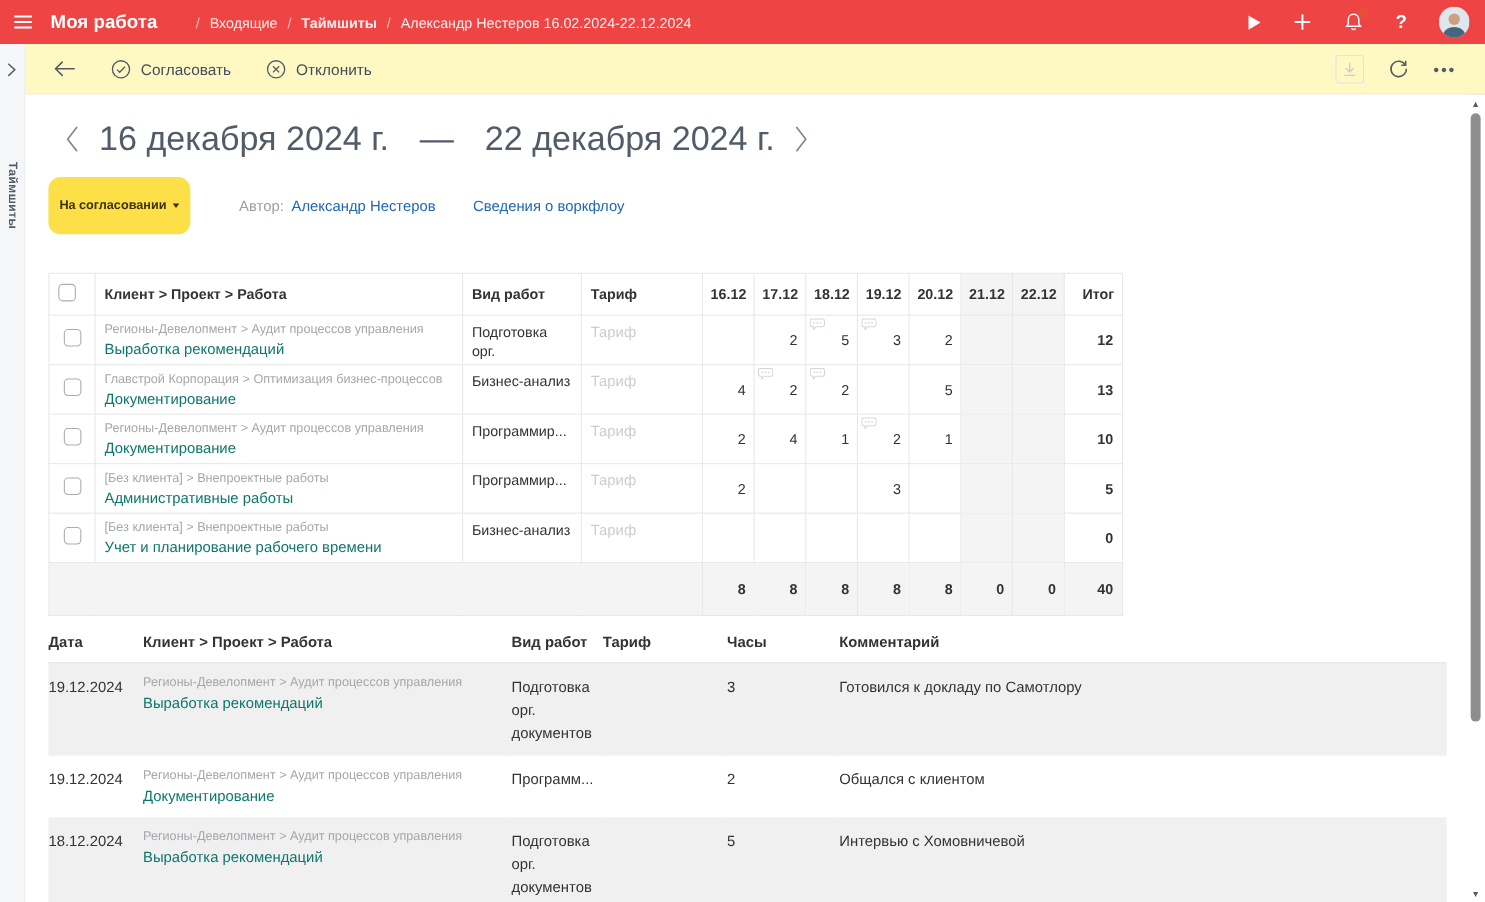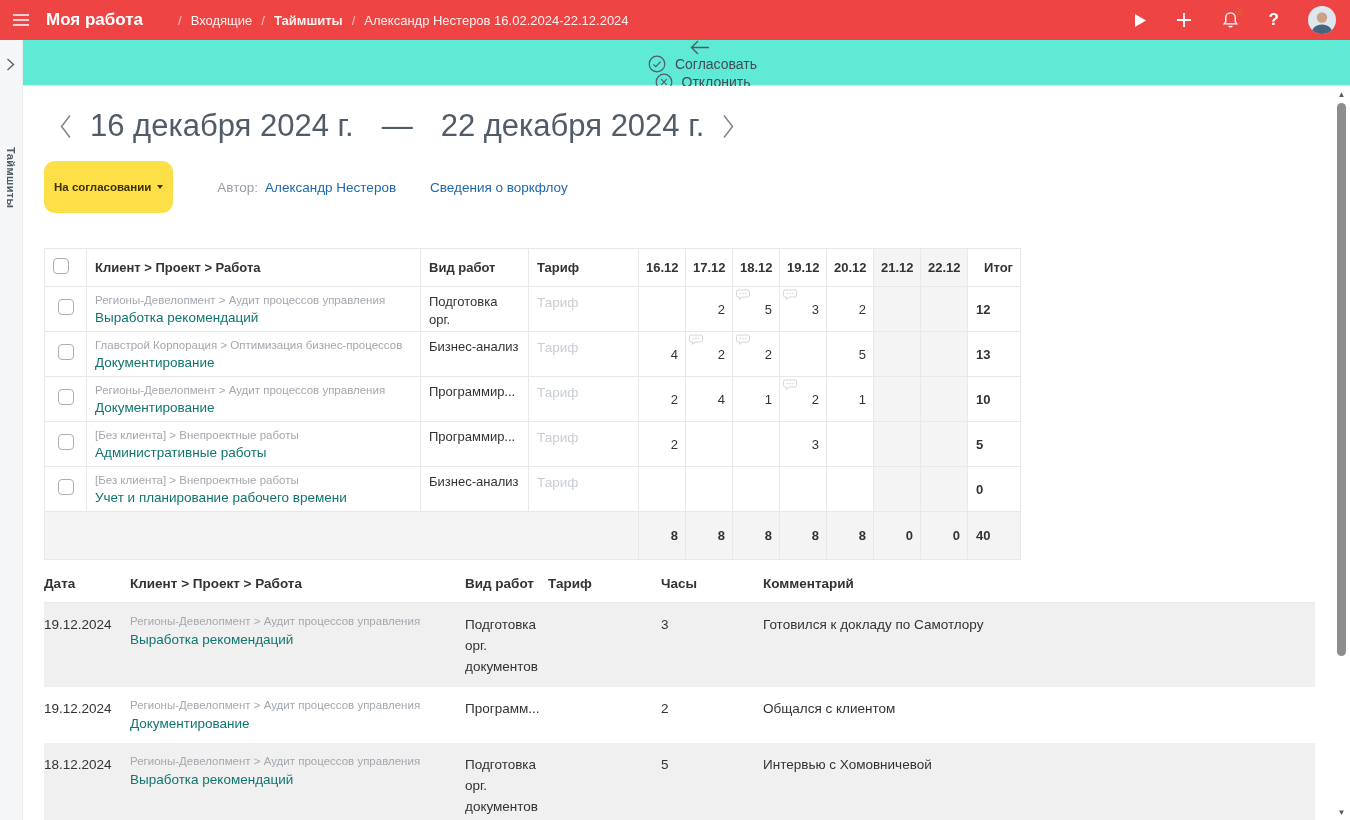--- a/index.html
+++ b/index.html
@@ -24,22 +24,22 @@
   .avatar { width:28px; height:28px; border-radius:50%; overflow:hidden; display:block; }
 
   
   .rail { position:absolute; top:40px; left:0; width:23px; bottom:0; background:#f5f6f7;
     border-right:1px solid #ededee; z-index:3; }
   .rail-chev { display:block; margin:17px auto 0; width:10px; cursor:pointer; }
   .rail-label { display:block; margin:72px auto 0; writing-mode:vertical-rl; font-size:11px;
     font-weight:700; color:#525c69; letter-spacing:.4px; }
 
   
-  .toolbar { position:absolute; top:40px; left:23px; right:0; height:46px; background:#5eead4;
-    border-bottom:1px solid #e6e8ea; display:flex; align-items:center;flex-direction:column; }
+  .toolbar { position:absolute; top:40px; left:23px; right:0; height:46px; background:#fef9c3;
+    border-bottom:1px solid #e6e8ea; display:flex; align-items:center; }
   .back-btn { margin-left:26px; display:flex; align-items:center; cursor:pointer; }
   .tbtn { display:flex; align-items:center; gap:9px; margin-left:32px; font-size:14px;
     color:#424c59; cursor:pointer; }
   .toolbar-right { margin-left:auto; display:flex; align-items:center; gap:22px; margin-right:26px; }
   .dl-box { width:26px; height:26px; border:1px solid #e0e4e8; border-radius:3px;
     display:flex; align-items:center; justify-content:center; cursor:pointer; }
   .ellipsis { font-size:14px; font-weight:700; letter-spacing:2px; color:#525c69; cursor:pointer; }
 
   
   .content { position:absolute; top:86px; left:23px; right:16px; bottom:0; overflow:hidden; background:#fff; }
@@ -72,21 +72,21 @@
   .data-row td { height:45px; }
   .work-cell { vertical-align:top; padding:6px 8px 0 8px; }
   .path { font-size:11.5px; color:#a3a8ae; line-height:15px; white-space:nowrap; overflow:hidden; }
   .work { font-size:13.5px; color:#0f766e; line-height:19px; white-space:nowrap; overflow:hidden; }
   .type-cell { vertical-align:top; padding:6px 6px 0 8px; font-size:13px; line-height:18px; color:#333; }
   .tariff-cell { vertical-align:top; padding:6px 8px 0 8px; cursor:pointer; }
   .placeholder { color:#c9ced4; font-size:13.5px; }
   .day-cell { position:relative; text-align:right; padding:0 7px; font-size:13px; color:#333;
     vertical-align:middle; cursor:pointer; }
   .bubble { position:absolute; top:2px; left:3px; line-height:0; }
-  .total-cell { text-align:left; font-weight:700; padding:0 8px; font-size:13px; }
+  .total-cell { text-align:right; font-weight:700; padding:0 8px; font-size:13px; }
   .totals-row td { height:48px; background:#f4f4f5; }
   .totals-row .day-cell, .totals-row .total-cell { font-weight:700; }
 
   
   .tabs-row { margin:24px 0 0 21px; position:relative; height:34px; }
   .tab { display:inline-block; margin-right:27px; font-size:14px; color:#2068b1;
     cursor:pointer; padding-bottom:11px; }
   .tab.active { color:#1f1f1f; font-weight:700; border-bottom:2px solid #1a1a1a; }
   .sort-control { position:absolute; right:30px; top:1px; display:flex; align-items:center;
     gap:9px; font-size:13.5px; color:#333; cursor:pointer; }

